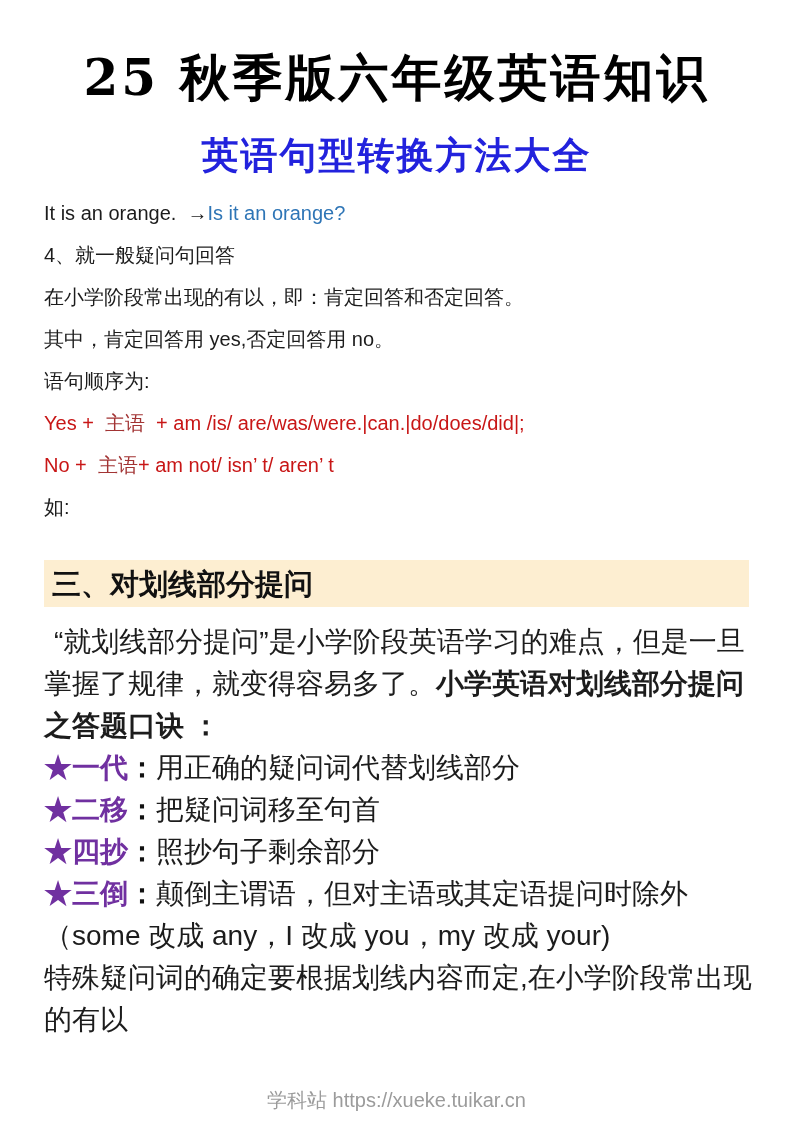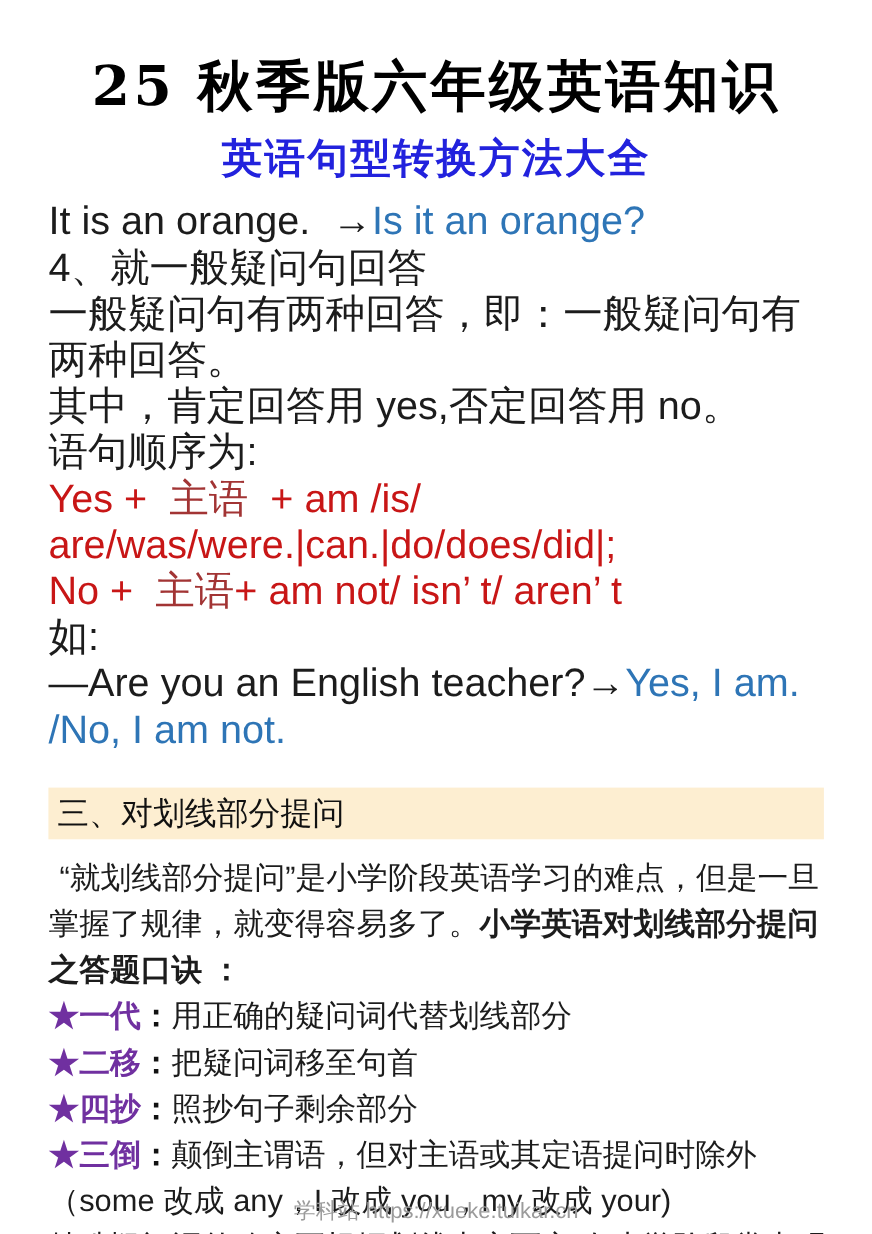--- a/index.html
+++ b/index.html
@@ -17,47 +17,47 @@
     padding-top: 46px;
     text-align: center;
     font-family: "DejaVu Serif", serif;
     font-weight: bold;
     font-size: 50px;
     line-height: 64px;
     letter-spacing: 3px;
     color: #000000;
   }
   .subtitle {
-    margin: 10px 0 0 0;
+    margin: 22px 0 0 0;
     text-align: center;
     font-family: "DejaVu Serif", serif;
     font-weight: bold;
     font-size: 37px;
     line-height: 46px;
     letter-spacing: 2px;
     color: #2222dd;
   }
   .content {
     padding: 14px 44px 0 44px;
-    font-size: 36px;
+    font-size: 20px;
   }
   .line {
     margin: 0;
     line-height: 42px;
     white-space: pre-wrap;
   }
   .blue  { color: #2e75b6; }
   .red   { color: #c81616; }
   .red-subject { color: #a23434; }
   .section-header {
     margin: 32px 44px 0 44px;
     background: #fdeed1;
     padding: 6px 12px 5px 8px;
     font-size: 29px;
-    font-weight: normal;
+    font-weight: bold;
     line-height: 36px;
     color: #111111;
   }
   .para {
     margin: 14px 44px 0 44px;
     font-size: 28px;
     line-height: 42px;
     text-indent: 10px;
   }
   .rule {
@@ -88,27 +88,26 @@
 <body>
 
 <div class="page">
 
   <h1 class="title">25 秋季版六年级英语知识</h1>
   <h2 class="subtitle">英语句型转换方法大全</h2>
 
   <div class="content">
     <p class="line"><span>It is an orange.  →</span><span class="blue">Is it an orange?</span></p>
     <p class="line">4、就一般疑问句回答</p>
-    <p class="line">一般疑问句有两种回答，即：一般疑问句有两种回答。</p>
+    <p class="line">在小学阶段常出现的有以，即：肯定回答和否定回答。</p>
     <p class="line">其中，肯定回答用 yes,否定回答用 no。</p>
     <p class="line">语句顺序为:</p>
     <p class="line red"><span>Yes +  </span><span class="red-subject">主语</span><span>  + am /is/ are/was/were.|can.|do/does/did|;</span></p>
     <p class="line red"><span>No +  </span><span class="red-subject">主语</span><span>+ am not/ isn’ t/ aren’ t</span></p>
     <p class="line">如:</p>
-    <p class="line"><span>—Are you an English teacher?→</span><span class="blue">Yes, I am. /No, I am not.</span></p>
   </div>
 
   <div class="section-header">三、对划线部分提问</div>
 
   <p class="para"><span>“就划线部分提问”是小学阶段英语学习的难点，但是一旦掌握了规律，就变得容易多了。</span><span class="bold">小学英语对划线部分提问之答题口诀 ：</span></p>
 
   <p class="rule"><span class="rule-tag">★一代</span><span class="rule-colon">：</span><span>用正确的疑问词代替划线部分</span></p>
   <p class="rule"><span class="rule-tag">★二移</span><span class="rule-colon">：</span><span>把疑问词移至句首</span></p>
   <p class="rule"><span class="rule-tag">★四抄</span><span class="rule-colon">：</span><span>照抄句子剩余部分</span></p>
   <p class="rule"><span class="rule-tag">★三倒</span><span class="rule-colon">：</span><span>颠倒主谓语，但对主语或其定语提问时除外（some 改成 any，I 改成 you，my 改成 your)</span></p>

